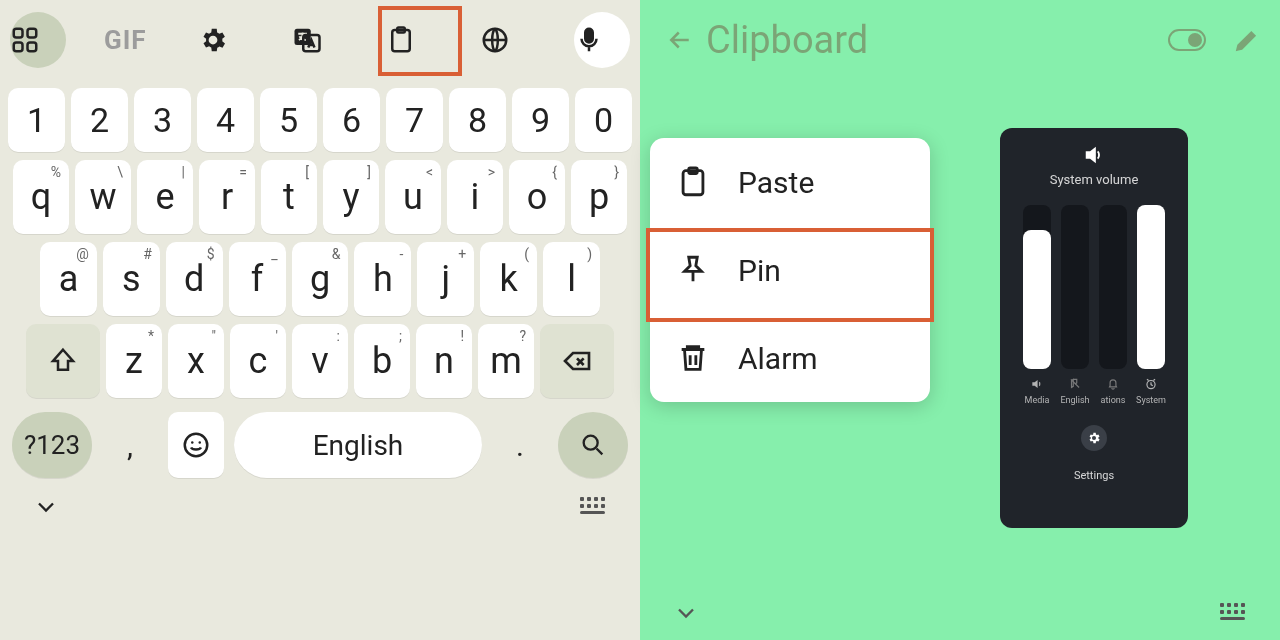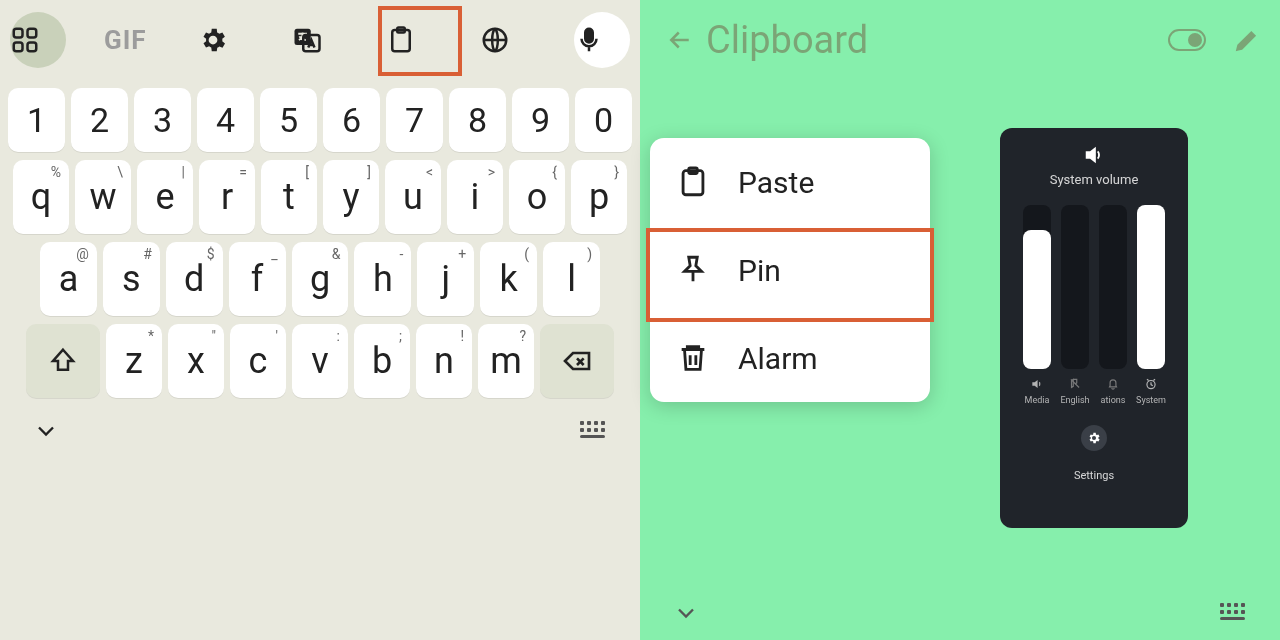--- a/index.html
+++ b/index.html
@@ -255,20 +255,40 @@
             <span>n</span>
           </div>
         <div class="key ltr">
             <span class="hint">?</span>
             <span>m</span>
           </div>
         <div class="key bksp">
           <svg viewBox="0 0 24 24" width="32" height="32">
               <path d="M21 6H9l-6 6 6 6h12z"></path>
               <path d="M12 10l5 5M17 10l-5 5"></path>
+            </svg>
+        </div>
+      </div>
+      <div class="row row5">
+        <div class="key mode">?123</div>
+        <div class="key small" style="background:transparent;box-shadow:none">,</div>
+        <div class="key emoji-key">
+          <svg viewBox="0 0 24 24" width="30" height="30">
+              <circle cx="12" cy="12" r="9"></circle>
+              <circle cx="9" cy="10" r="1" fill="#222" stroke="none"></circle>
+              <circle cx="15" cy="10" r="1" fill="#222" stroke="none"></circle>
+              <path d="M8 14c1 2 7 2 8 0"></path>
+            </svg>
+        </div>
+        <div class="key space">English</div>
+        <div class="key small" style="background:transparent;box-shadow:none">.</div>
+        <div class="key search">
+          <svg viewBox="0 0 24 24" width="28" height="28">
+              <circle cx="10" cy="10" r="6"></circle>
+              <path d="M15 15l5 5"></path>
             </svg>
         </div>
       </div>
     </div>
 
     <div class="bottom-bar">
       <svg viewBox="0 0 24 24" width="28" height="28">
           <path d="M6 9l6 6 6-6"></path>
         </svg>
       <div class="dots-icon">

